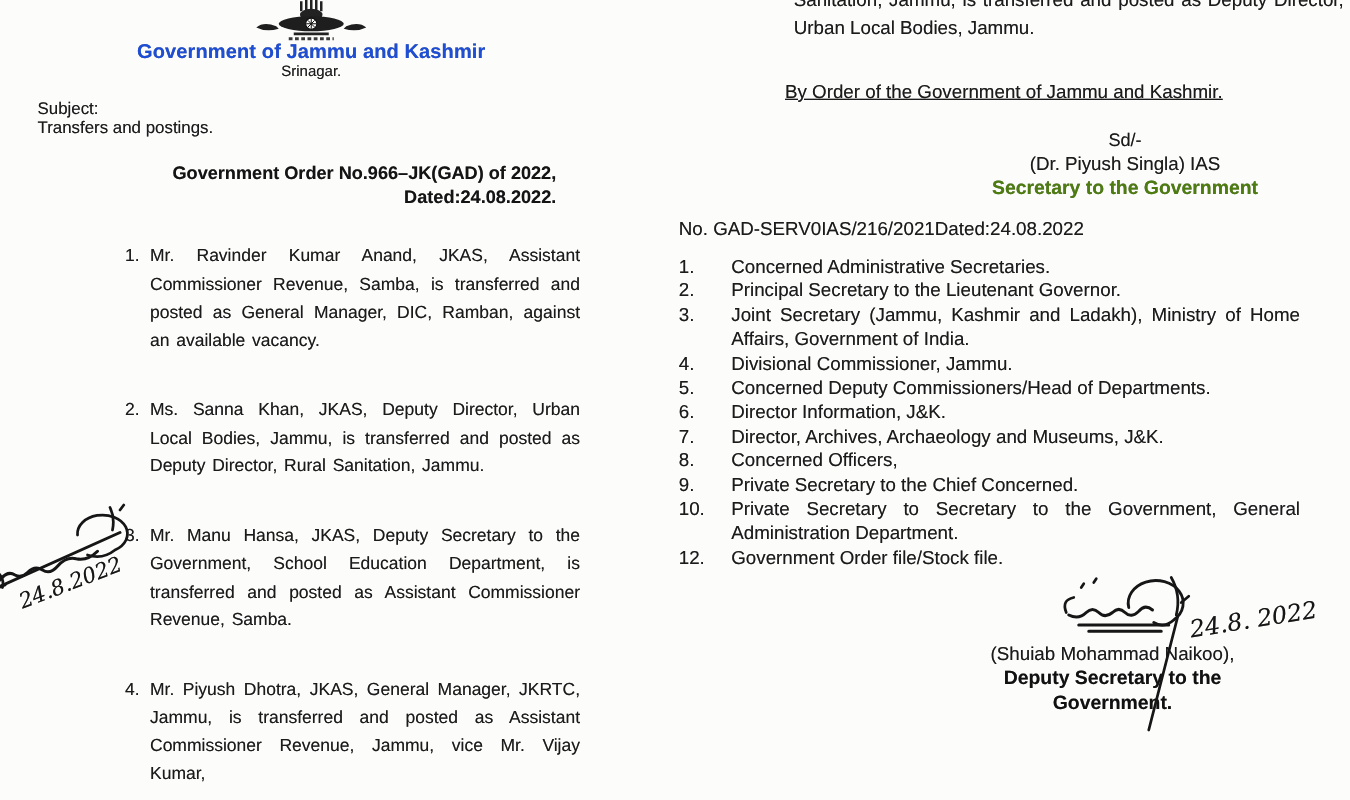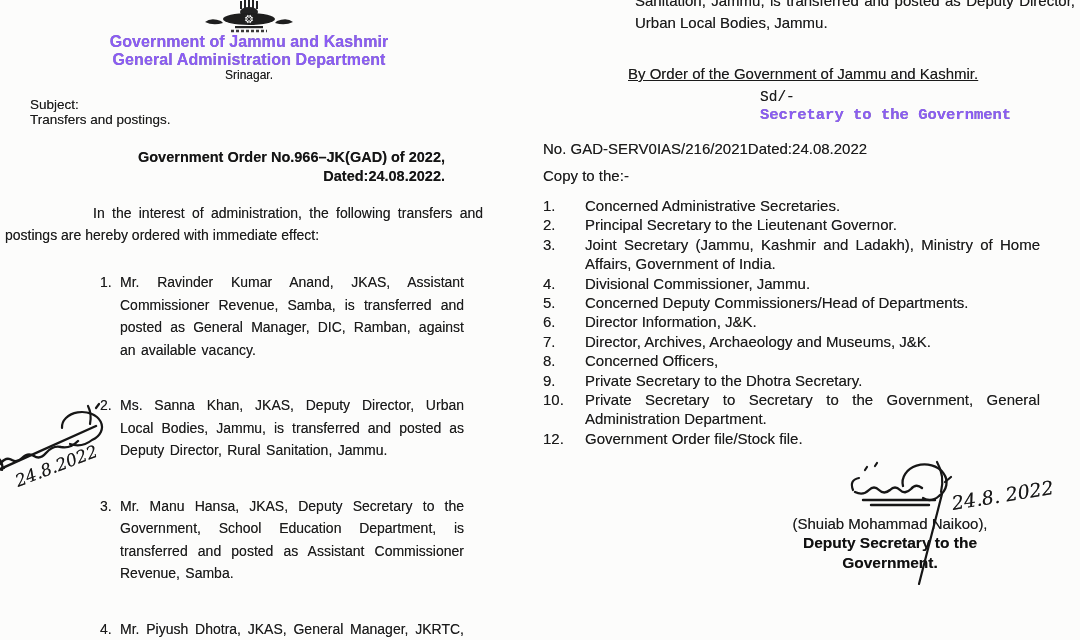--- a/index.html
+++ b/index.html
@@ -10,42 +10,42 @@
     color:#1b1b1b;
     font-family:"Liberation Sans", sans-serif;
     text-shadow:0 0 .45px rgba(20,20,20,.55);
   }
   .page { position:absolute; inset:0; }
 
   
   .left-col { position:absolute; left:5px; top:0; width:482px; }
   .doc-header { margin-left:48px; width:392px; text-align:center; }
   .emblem { display:block; margin:0 auto; filter:blur(.3px); }
-  .org-line1, .org-line2 { font-weight:bold; font-size:16px; line-height:18px; letter-spacing:.1px; color:#8b5cf6; }
+  .org-line1, .org-line2 { font-weight:bold; font-size:16px; line-height:18px; letter-spacing:.1px; color:#1d4ed8; }
   .org-line3, .org-line4 { font-size:12px; line-height:13px; }
   .subject-row { margin-top:15px; margin-left:25px; display:flex; font-size:13.5px;flex-direction:column; }
   .subject-label { width:88px; flex:none; }
   .order-block { margin-top:21px; margin-left:48px; width:392px; text-align:right;
                  font-weight:bold; font-size:14.5px; line-height:19px; color:#141414; }
   .intro { margin-top:17px; width:478px; font-size:14px; line-height:21.5px;
            text-indent:88px; text-align:justify; }
   .transfer-list { margin-top:25px; margin-left:95px; width:364px; list-style:none; }
   .transfer-item { display:flex; font-size:14px; line-height:22.5px; margin-bottom:33px; }
   .transfer-item .num { width:20px; flex:none; }
   .transfer-item .txt { flex:1; text-align:justify; word-spacing:1.5px; }
 
   
   .right-col { position:absolute; left:540px; top:0; width:500px; font-size:15px; }
   .carryover { margin-top:-10px; margin-left:95px; width:440px;
                line-height:21.5px; text-align:justify; }
   .by-order { margin-top:30px; margin-left:88px; line-height:21px;text-decoration:underline; }
-  .sd-block { margin-top:4px; margin-left:220px; width:280px; text-align:left;font-family:Liberation Mono, monospace; }
+  .sd-block { margin-top:20px; margin-left:220px; width:280px; text-align:center; }
   .sd { font-size:14.5px; line-height:18px; }
   .sig1-name { line-height:19px; }
-  .sig1-title { font-weight:bold; font-size:15.5px; line-height:19px; color:#8b5cf6; }
+  .sig1-title { font-weight:bold; font-size:15.5px; line-height:19px; color:#4d7c0f; }
   .ref-row { margin-top:14px; display:flex; padding:0 4px 0 3px; line-height:19px; }
   .copy-label { margin-top:8px; padding-left:3px; line-height:19px; }
   .copy-list { margin-top:11px; list-style:none; }
   .copy-item { display:flex; line-height:19.4px; }
   .copy-item .num { width:30px; flex:none; padding-left:3px; }
   .copy-item .txt { flex:1; margin-left:15px; text-align:justify; }
   .sig2-block { position:absolute; left:215px; top:514px; width:270px; text-align:center; }
   .sig2-name { line-height:19px; }
   .sig2-title { font-weight:bold; font-size:15.5px; line-height:20px; color:#111; }
 
@@ -79,35 +79,33 @@
         <g stroke="#111" stroke-width=".8">
           <line x1="48" y1="15" x2="48" y2="23"></line>
           <line x1="44" y1="19" x2="52" y2="19"></line>
           <line x1="45.3" y1="16.3" x2="50.7" y2="21.7"></line>
           <line x1="50.7" y1="16.3" x2="45.3" y2="21.7"></line>
         </g>
         <rect x="34" y="26" width="28" height="2.2" fill="#222"></rect>
         <line x1="30" y1="31" x2="66" y2="31" stroke="#3a3a3a" stroke-width="2.4" stroke-dasharray="3 2"></line>
       </svg>
       <div class="org-line1">Government of Jammu and Kashmir</div>
-      <div class="org-line2">General Administration Department</div>
       <div class="org-line4">Srinagar.</div>
     </div>
 
     <div class="subject-row">
       <span class="subject-label">Subject:</span>
       <span class="subject-value">Transfers and postings.</span>
     </div>
 
     <div class="order-block">
       <div>Government Order No.966–JK(GAD) of 2022,</div>
       <div>Dated:24.08.2022.</div>
     </div>
 
-    <p class="intro">In the interest of administration, the following transfers and postings are hereby ordered with immediate effect:</p>
 
     <ol class="transfer-list">
 
         <li class="transfer-item">
           <span class="num">1.</span>
           <span class="txt">Mr. Ravinder Kumar Anand, JKAS, Assistant Commissioner Revenue, Samba, is transferred and posted as General Manager, DIC, Ramban, against an available vacancy.</span>
         </li>
 
         <li class="transfer-item">
           <span class="num">2.</span>
@@ -136,29 +134,29 @@
   </svg>
 
   <div class="right-col">
 
     <p class="carryover">Sanitation, Jammu, is transferred and posted as Deputy Director, Urban Local Bodies, Jammu.</p>
 
     <p class="by-order">By Order of the Government of Jammu and Kashmir.</p>
 
     <div class="sd-block">
       <div class="sd">Sd/-</div>
+      <div class="sig1-name">(Dr. Piyush Singla) IAS</div>
       <div class="sig1-title">Secretary to the Government</div>
     </div>
 
     <div class="ref-row">
       <span>No. GAD-SERV0IAS/216/2021</span>
       <span>Dated:24.08.2022</span>
     </div>
 
-    <div class="copy-label">Copy to the:-</div>
 
     <ol class="copy-list">
 
         <li class="copy-item">
           <span class="num">1.</span>
           <span class="txt">Concerned Administrative Secretaries.</span>
         </li>
 
         <li class="copy-item">
           <span class="num">2.</span>
@@ -190,21 +188,21 @@
           <span class="txt">Director, Archives, Archaeology and Museums, J&amp;K.</span>
         </li>
 
         <li class="copy-item">
           <span class="num">8.</span>
           <span class="txt">Concerned Officers,</span>
         </li>
 
         <li class="copy-item">
           <span class="num">9.</span>
-          <span class="txt">Private Secretary to the Dhotra Secretary.</span>
+          <span class="txt">Private Secretary to the Chief Concerned.</span>
         </li>
 
         <li class="copy-item">
           <span class="num">10.</span>
           <span class="txt">Private Secretary to Secretary to the Government, General Administration Department.</span>
         </li>
 
 
         <li class="copy-item">
           <span class="num">12.</span>

